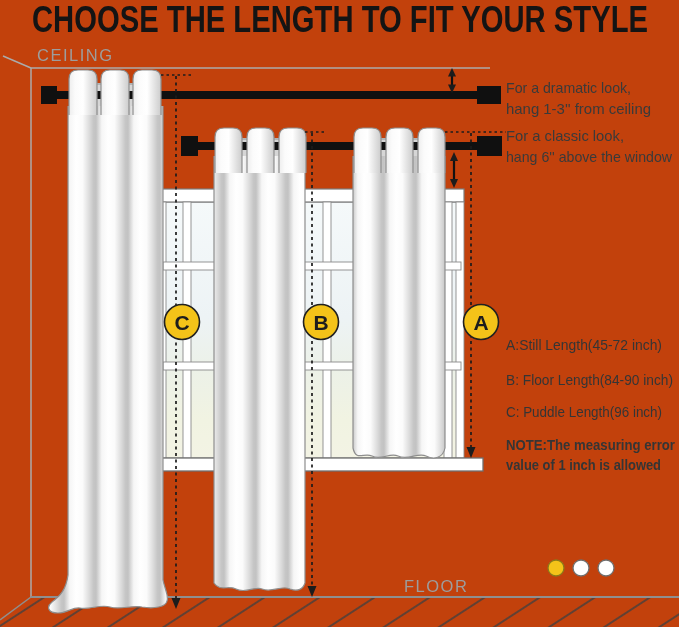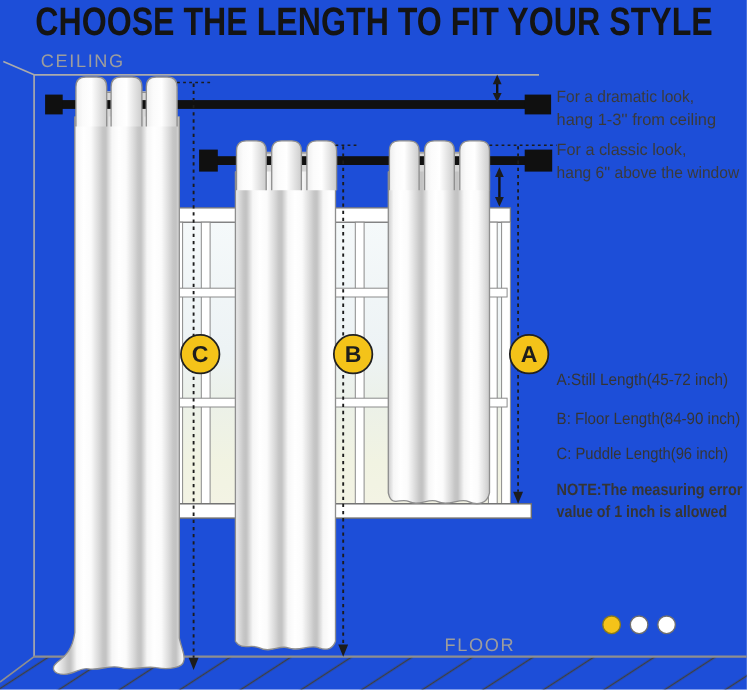--- a/index.html
+++ b/index.html
@@ -1,16 +1,16 @@
 <!DOCTYPE html>
 <html><head>
 <meta charset="utf-8">
 <style>
   html,body{margin:0;padding:0;background:#ffffff;}
-  #stage{position:relative;width:679px;height:627px;background:#1d4ed8;overflow:hidden;
+  #stage{position:relative;width:679px;height:627px;background:#c2410c;overflow:hidden;
          font-family:"Liberation Sans",sans-serif;}
   svg{display:block;}
   text{font-family:"Liberation Sans",sans-serif;}
   .title-text{font-weight:bold;fill:#141414;}
   .room-label{fill:#9d9d9d;letter-spacing:1.5px;font-size:16.5px;}
   .tip-text{fill:#3a3a3a;font-size:15px;}
   .len-text{fill:#353535;font-size:15px;}
   .note-text{fill:#353535;font-size:15px;font-weight:bold;}
   .marker-letter{fill:#1d1d1d;font-size:21px;font-weight:bold;text-anchor:middle;}
   .wallline{stroke:#ababab;stroke-width:1.5;fill:none;}

